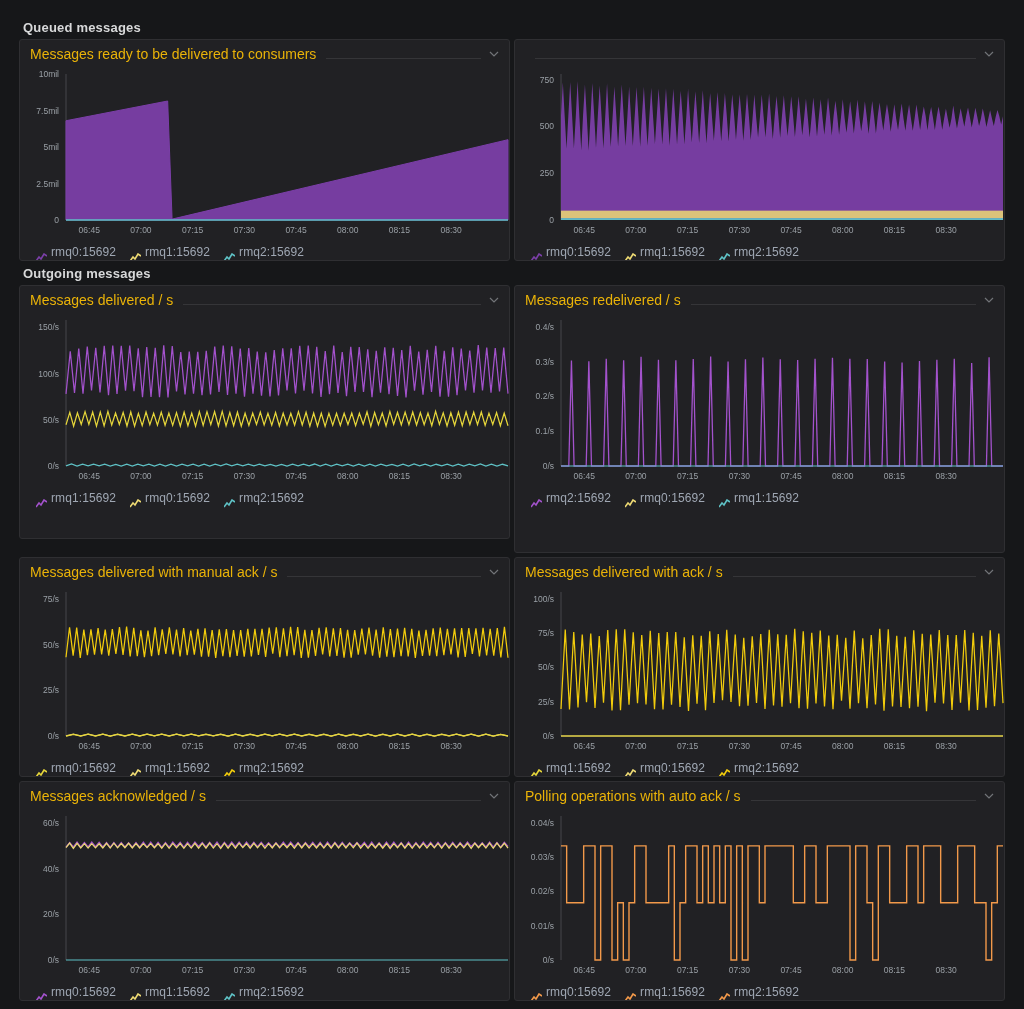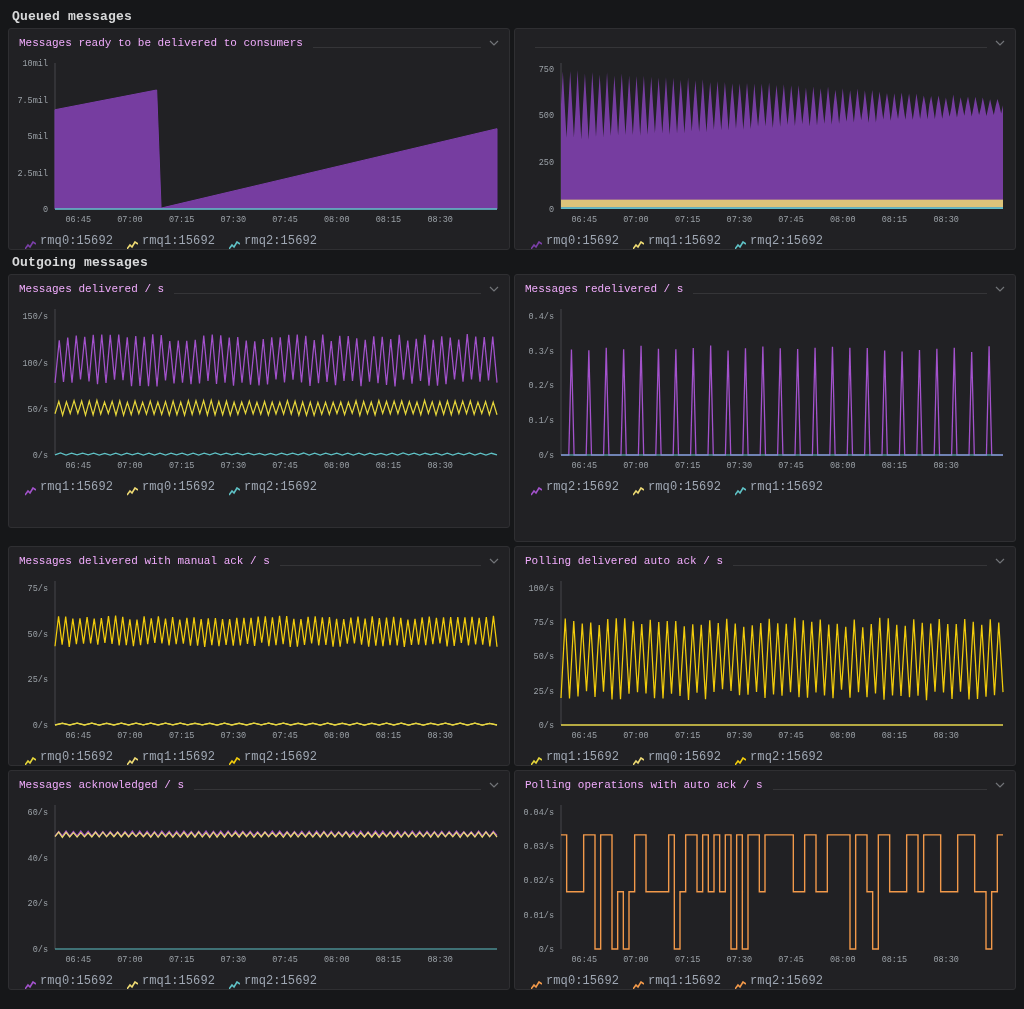--- a/index.html
+++ b/index.html
@@ -2,21 +2,21 @@
 <html><head>
 <meta charset="utf-8">
 <style>
   * { box-sizing: border-box; margin: 0; padding: 0; }
   html, body {
     width: 1024px; height: 1009px;
     background: #161719;
     font-family: "Liberation Sans", sans-serif;
     overflow: hidden;
   }
-  .dashboard { width: 1024px; height: 1009px; padding: 4px; font-family: Liberation Mono, monospace; }
+  .dashboard { width: 1024px; height: 1009px; padding: 15px; }
 
   .row-title {
     color: #d8d9da;
     font-size: 13px;
     font-weight: bold;
     padding: 5px 0 4px 8px;
     letter-spacing: .2px;
   }
 
   .panel-row { display: flex; gap: 4px; padding: 0 4px; }
@@ -27,22 +27,22 @@
     flex: 1 1 0;
     position: relative;
     overflow: hidden;
   }
   .panel-head {
     display: flex; align-items: center;
     height: 26px;
     padding: 2px 8px 0 10px;
   }
   .panel-title {
-    color: #f0abfc;
-    font-size: 11px;
+    color: #eab308;
+    font-size: 14px;
     font-weight: 500;
     white-space: nowrap;
   }
   .title-rule {
     flex: 1 1 auto;
     height: 1px;
     background: #353538;
     margin: 9px 0 0 10px;
   }
   .chev {
@@ -331,21 +331,21 @@
           <div class="legend-item">
             <span class="legend-swatch"><svg width="11" height="9" viewBox="0 0 11 9">
                 <path d="M0 8 L3 4 L5 6 L8 1 L11 3" fill="none" stroke="#f2cc0c" stroke-width="1.6"></path>
               </svg></span>
             <span class="legend-label">rmq2:15692</span>
           </div>
         </div>
       </div>
       <div class="panel" style="height: 220px;">
         <div class="panel-head">
-          <span class="panel-title">Polling delivered auto ack / s</span>
+          <span class="panel-title">Messages delivered with ack / s</span>
           <div class="title-rule"></div>
           <span class="chev">
             <svg width="14" height="14" viewBox="0 0 14 14">
               <path d="M3 5 L7 9 L11 5" fill="none" stroke="#b4b8bd" stroke-width="1.2"></path>
             </svg>
           </span>
         </div>
         <div class="plot-wrap">
           <svg width="492" height="174">
             <text x="37" y="155" class="tick tick-y">0/s</text>

